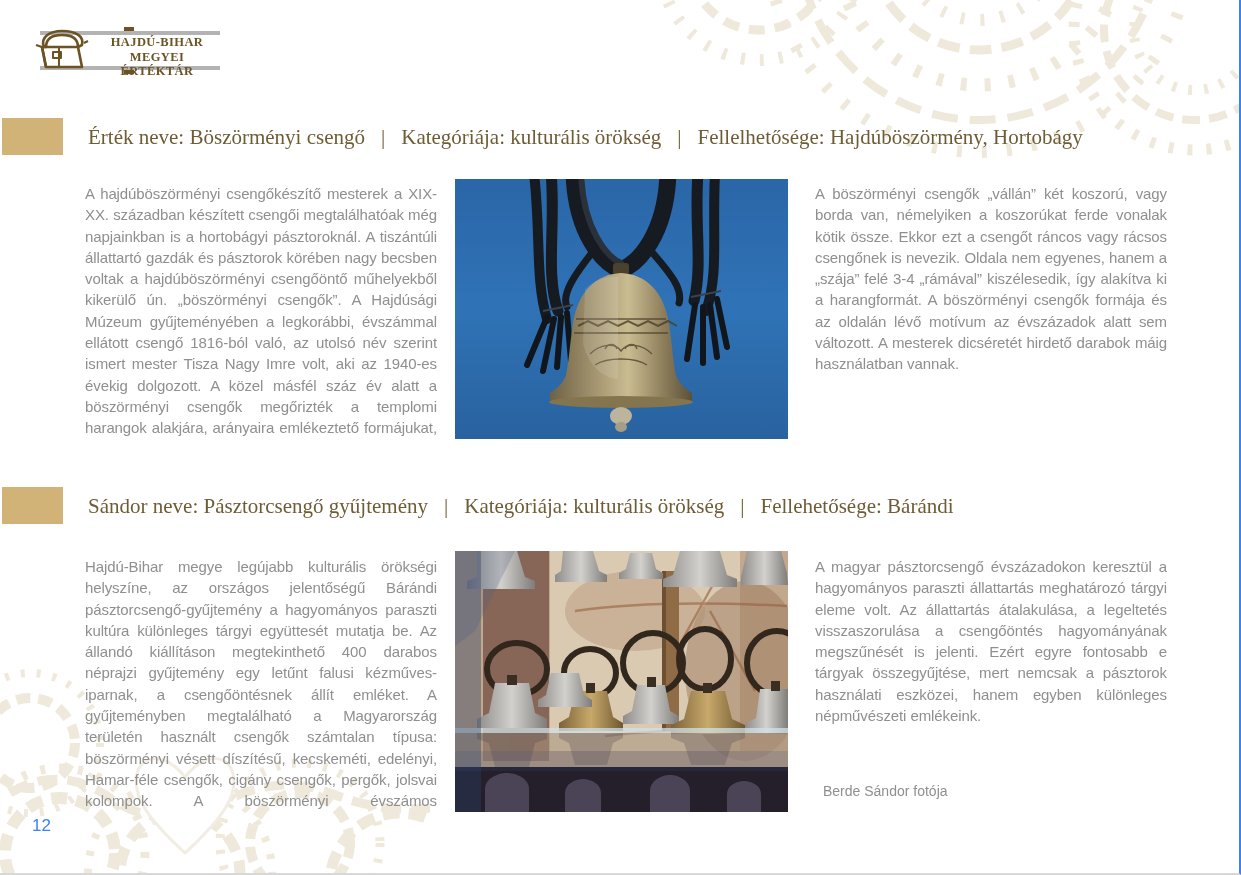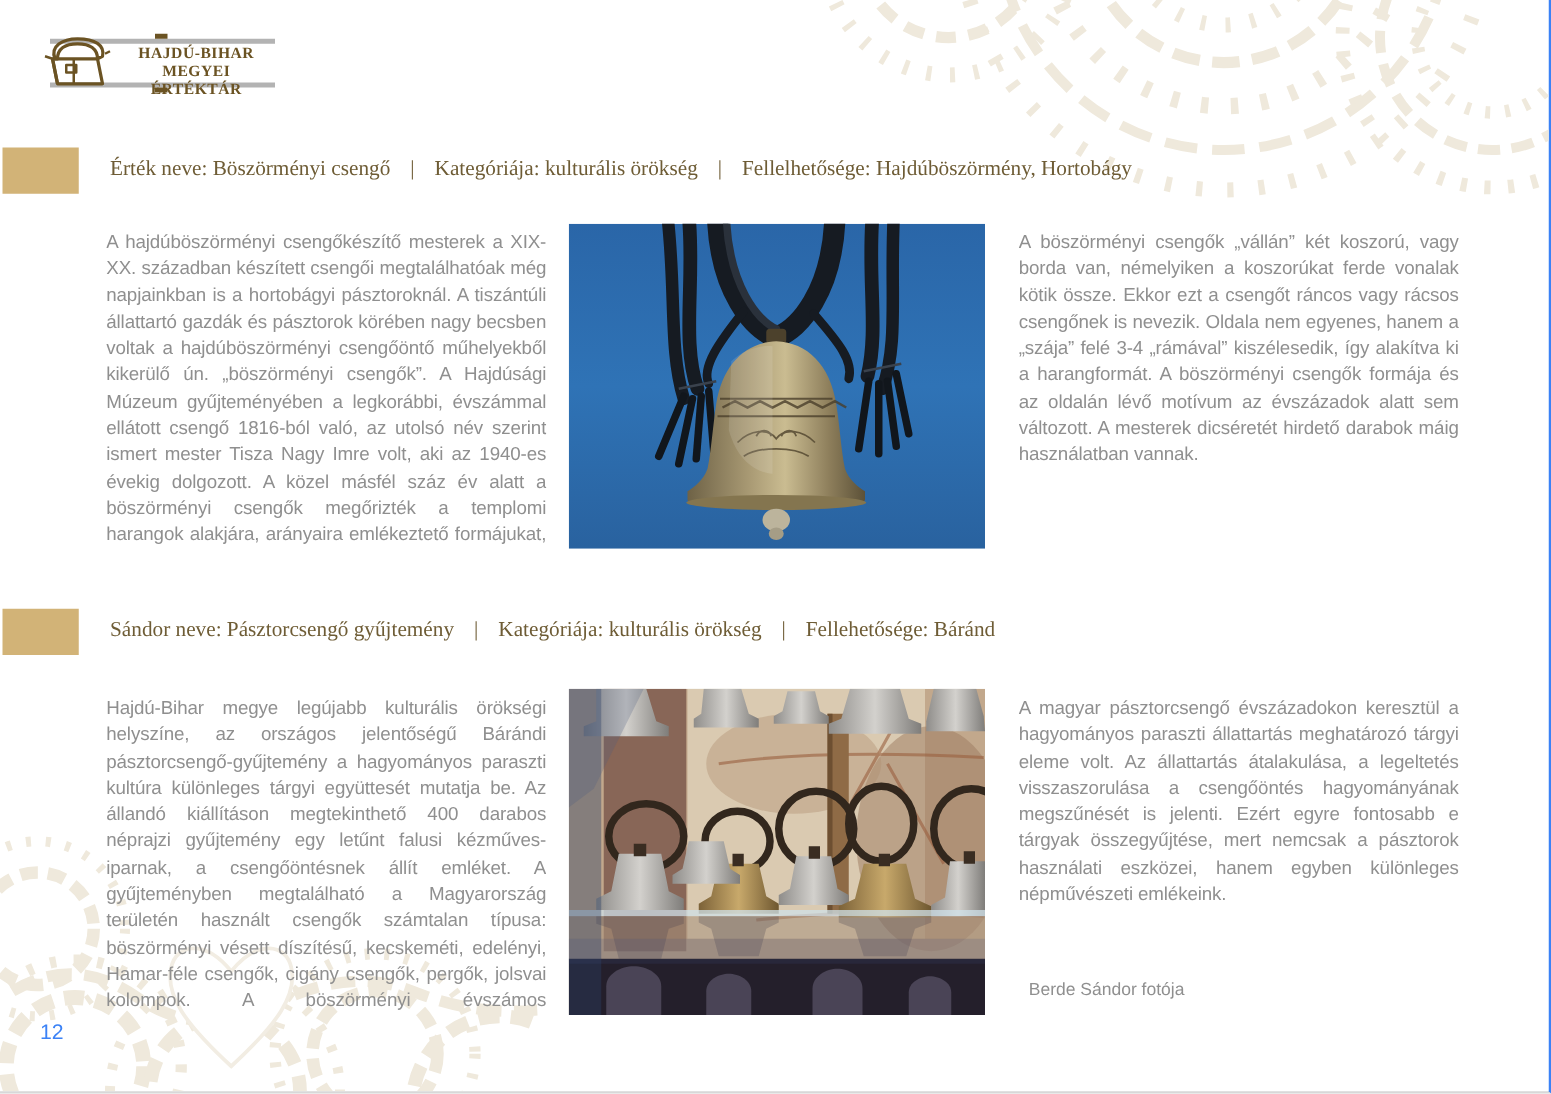--- a/index.html
+++ b/index.html
@@ -24,21 +24,21 @@
   .logo-text {
     position:absolute; left:64px; top:11px; width:130px; text-align:center;
     font-family:"Liberation Serif", serif; font-weight:bold; color:#6b5323;
     font-size:12.5px; line-height:14.5px; letter-spacing:0.4px;
   }
 
   
   .accent-bar { position:absolute; left:2px; width:61px; height:37px; background:#d2b377; }
   .section-title {
     position:absolute; left:88px; width:1140px;
-    font-family:"Liberation Serif", serif; font-size:17px; color:#6e5c35;
+    font-family:"Liberation Serif", serif; font-size:21px; color:#6e5c35;
     white-space:nowrap;
   }
   .section-title .sep { display:inline-block; margin:0 16px; color:#6e5c35; }
 
   
   .col {
     position:absolute; width:352px; color:#8f8f8f; font-size:15px;
     line-height:21.3px; text-align:justify; letter-spacing:-0.1px; overflow:hidden;
   }
   .col.flow { text-align-last:justify; }
@@ -170,21 +170,21 @@
     <ellipse cx="166" cy="237" rx="11" ry="9" fill="#bcb49c"></ellipse>
     <ellipse cx="166" cy="248" rx="6" ry="5" fill="#a59d86"></ellipse>
   </svg>
 
   <div class="col content" style="left:815px;top:183px;height:258px;">
     <p style="margin-top:0;">A böszörményi csengők „vállán” két koszorú, vagy borda van, némelyiken a koszorúkat ferde vonalak kötik össze. Ekkor ezt a csengőt ráncos vagy rácsos csengőnek is nevezik. Oldala nem egyenes, hanem a „szája” felé 3-4 „rámával” kiszélesedik, így alakítva ki a harangformát. A böszörményi csengők formája és az oldalán lévő motívum az évszázadok alatt sem változott. A mesterek dicséretét hirdető darabok máig használatban vannak.</p>
   </div>
 
   <div class="accent-bar content" style="top:487px;"></div>
   <div class="section-title content" style="top:494px;">
-    <span>Sándor neve: Pásztorcsengő gyűjtemény</span><span class="sep">|</span><span>Kategóriája: kulturális örökség</span><span class="sep">|</span><span>Fellehetősége: Báránd</span>
+    <span>Sándor neve: Pásztorcsengő gyűjtemény</span><span class="sep">|</span><span>Kategóriája: kulturális örökség</span><span class="sep">|</span><span>Fellehetősége: Bárándi</span>
   </div>
 
   <div class="col flow content" style="left:85px;top:556px;height:258px;">Hajdú-Bihar megye legújabb kulturális örökségi helyszíne, az országos jelentőségű Bárándi pásztorcsengő-gyűjtemény a hagyományos paraszti kultúra különleges tárgyi együttesét mutatja be. Az állandó kiállításon megtekinthető 400 darabos néprajzi gyűjtemény egy letűnt falusi kézműves-iparnak, a csengőöntésnek állít emléket. A gyűjteményben megtalálható a Magyarország területén használt csengők számtalan típusa: böszörményi vésett díszítésű, kecskeméti, edelényi, Hamar-féle csengők, cigány csengők, pergők, jolsvai kolompok. A böszörményi évszámos</div>
 
   <svg class="photo content" style="left:455px;top:551px;" width="333" height="261" viewBox="0 0 333 261">
     <defs>
       <linearGradient id="silver" x1="0" y1="0" x2="1" y2="0">
         <stop offset="0" stop-color="#8f8d8a"></stop>
           <stop offset="0.5" stop-color="#d3d1cd"></stop>
           <stop offset="1" stop-color="#7f7d7a"></stop>

